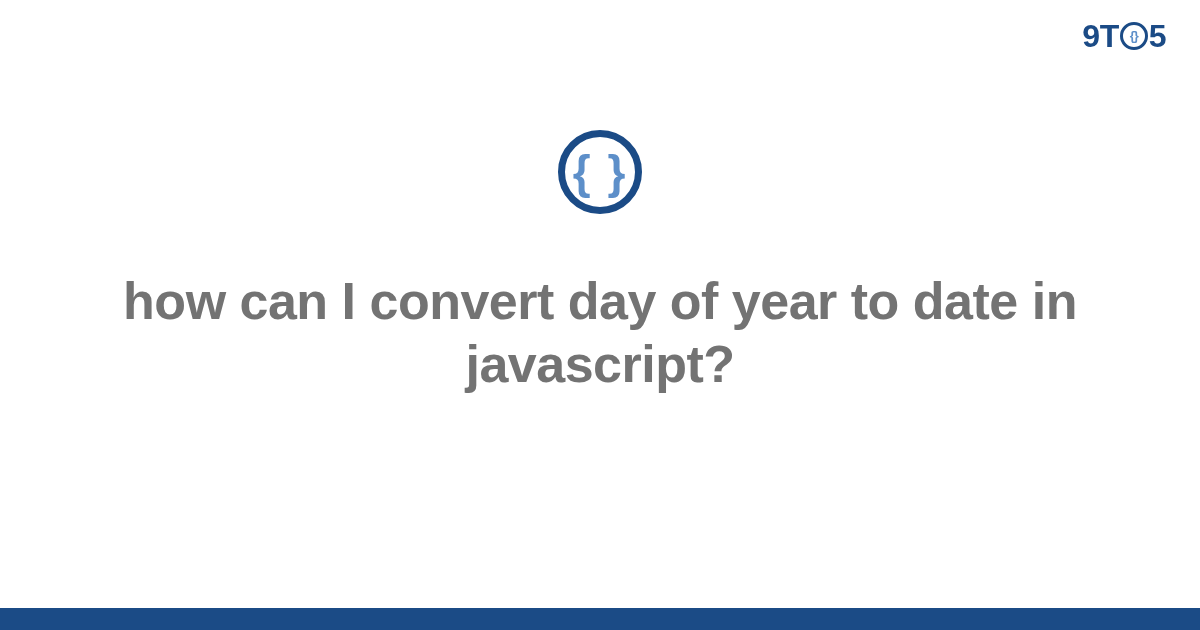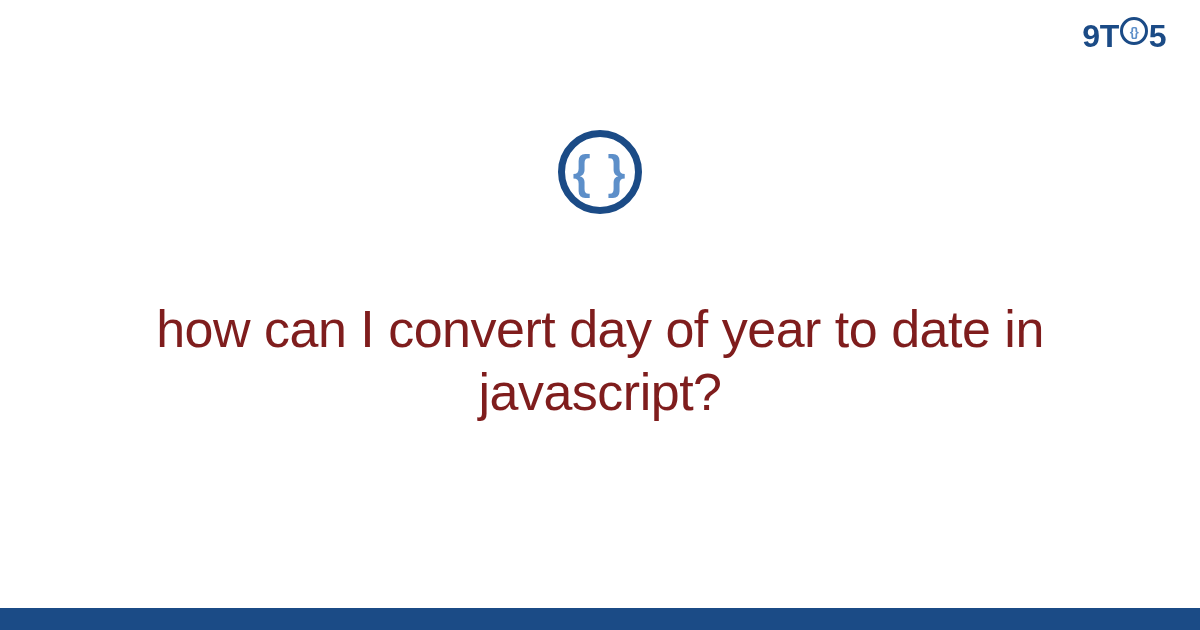--- a/index.html
+++ b/index.html
@@ -7,20 +7,21 @@
     body {
       font-family: -apple-system, BlinkMacSystemFont, "Segoe UI", Helvetica, Arial, sans-serif;
       background: #ffffff;
       position: relative;
     }
     .header {
       position: absolute;
       top: 18px;
       right: 34px;
       display: flex;
+      align-items: center;
       font-size: 32px;
       font-weight: 600;
       letter-spacing: -0.5px;
     }
     .logo-9t { color: #1b4b86; }
     .logo-o-wrap {
       display: inline-flex;
       align-items: center;
       justify-content: center;
       width: 28px;
@@ -68,28 +69,27 @@
     }
     .icon-braces {
       font-size: 46px;
       font-weight: 700;
       color: #5d8fc9;
       line-height: 1;
       letter-spacing: 2px;
       font-family: "Segoe UI", Arial, sans-serif;
     }
     .title {
-      color: #7f1d1d;
+      color: #737373;
       font-size: 52px;
-      font-weight: 400;
+      font-weight: 700;
       text-align: center;
       line-height: 1.22;
       max-width: 980px;
       letter-spacing: -0.5px;
-      margin-top: 28px;
     }
     .bottom-bar {
       position: absolute;
       left: 0;
       right: 0;
       bottom: 0;
       height: 22px;
       background: #1b4b86;
     }
   </style>

